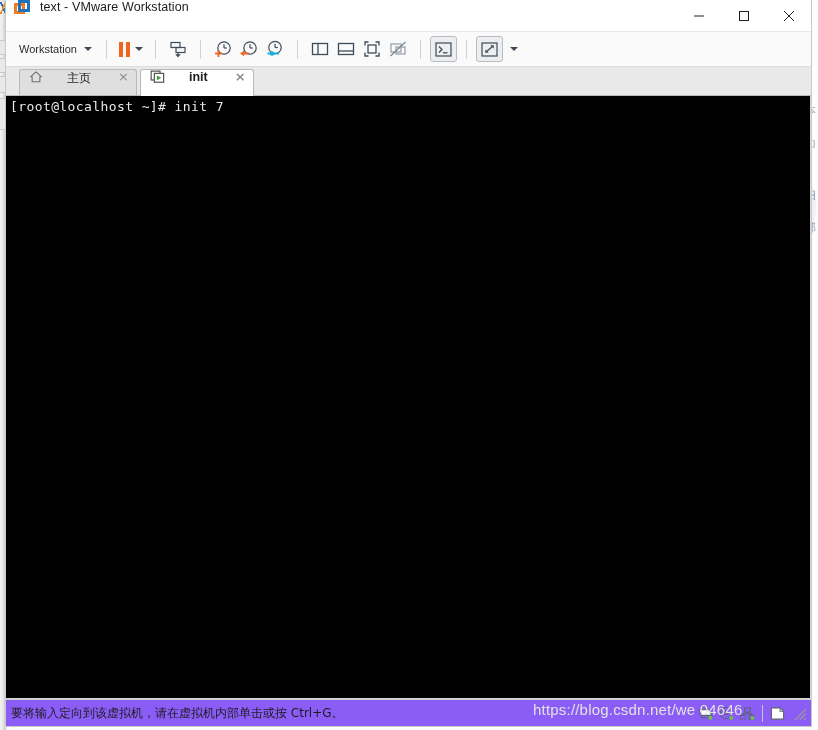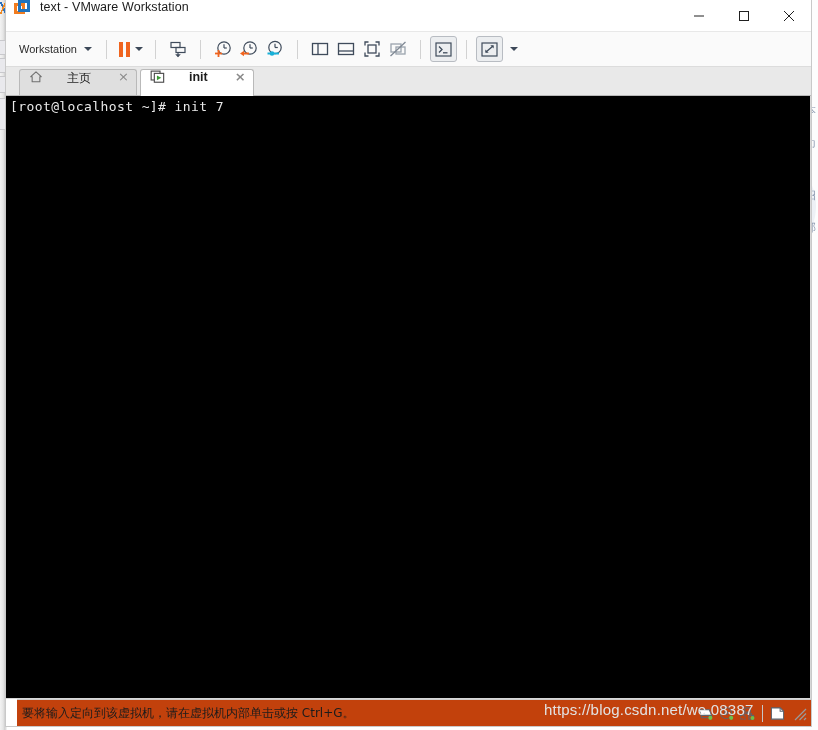--- a/index.html
+++ b/index.html
@@ -267,28 +267,27 @@
     line-height: 15px;
     color: #e8e8e8;
     white-space: pre;
     letter-spacing: 0.4px;
   }
 
   
   #status-bar {
     height: 27px;
     min-height: 27px;
-    background: #c2410c;
+    background: #8b5cf6;
     border-top: 1px solid #cfcfcf;
     display: flex;
     align-items: center;
     padding-left: 5px;
     box-sizing: border-box;
     position: relative;
-    margin-left: 11px;
   }
   #status-message {
     font-family: "DejaVu Sans", sans-serif;
     font-size: 12px;
     color: #1c1c1c;
     white-space: nowrap;
   }
   #status-icons {
     margin-left: auto;
     display: flex;
@@ -530,21 +529,21 @@
 
   <div id="vm-screen-wrap">
     <div id="vm-screen">
       <div id="terminal-line">[root@localhost ~]# init 7</div>
     </div>
   </div>
 
   <div id="status-bar">
     <div id="status-message">要将输入定向到该虚拟机，请在虚拟机内部单击或按 Ctrl+G。</div>
 
-    <div id="watermark">https://blog.csdn.net/we     08387</div>
+    <div id="watermark">https://blog.csdn.net/we     04646</div>
 
     <div id="status-icons">
 
       <div class="st-icon">
         <svg width="17" height="15" viewBox="0 0 18 16">
           <path d="M2 4 L13 4 L15.5 10 L4.5 10 Z" fill="#ffffff" stroke="#5a6470" stroke-width="1.1"></path>
           <line x1="4.5" y1="10" x2="4.5" y2="12.5" stroke="#5a6470" stroke-width="1.1"></line>
           <line x1="15.5" y1="10" x2="15.5" y2="12.5" stroke="#5a6470" stroke-width="1.1"></line>
           <line x1="4.5" y1="12.5" x2="15.5" y2="12.5" stroke="#5a6470" stroke-width="1.1"></line>
           <circle cx="14.2" cy="12.6" r="2.2" fill="#6cc04a"></circle>

